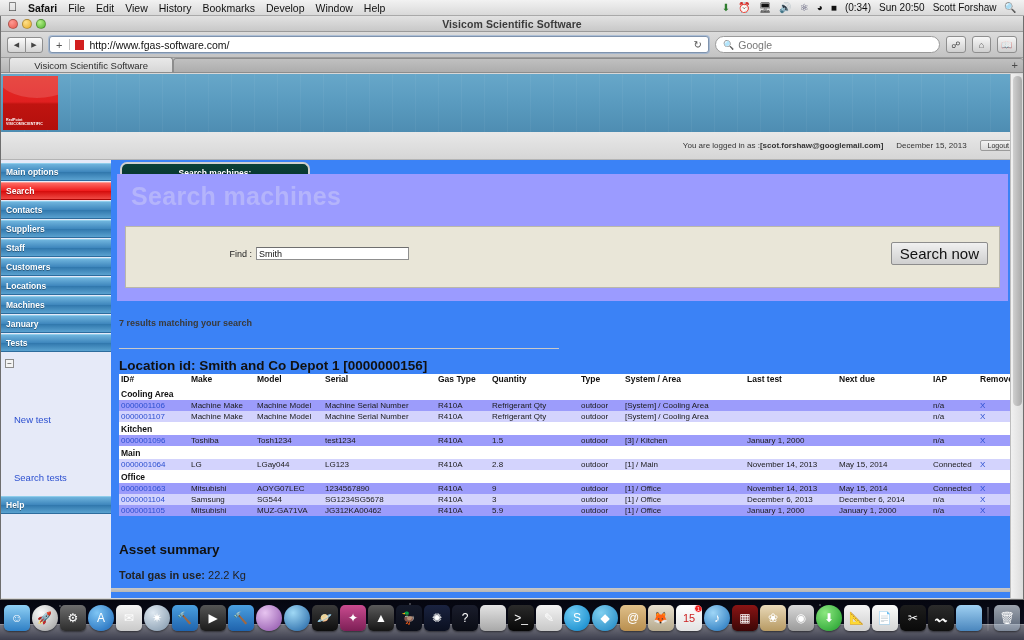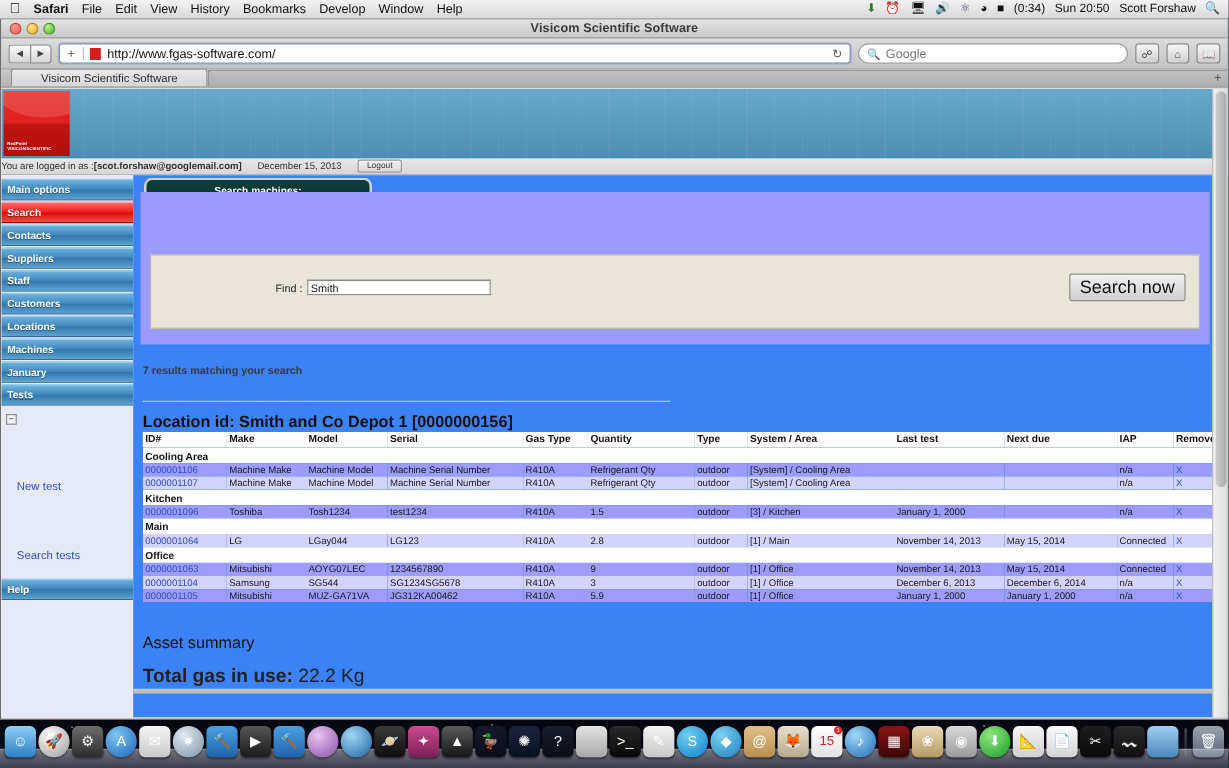--- a/index.html
+++ b/index.html
@@ -123,23 +123,23 @@
   }
   .logo:after{
     content:""; position:absolute;left:-6px;top:-22px;width:80px;height:44px;
     background:rgba(255,255,255,.14); border-radius:0 0 50% 50%;
   }
   .logotext{
     position:absolute;left:3px;bottom:3px;z-index:2;
     font-size:3.6px; line-height:4.6px; color:#fff; font-weight:bold; letter-spacing:.1px;
   }
   .loginbar{
-    height:14px; background:linear-gradient(#e8e8e8,#d6d6d6);
+    height:28px; background:linear-gradient(#e8e8e8,#d6d6d6);
     border-bottom:1px solid #b4b4b4;
-    display:flex;align-items:center;gap:13px;
+    display:flex;align-items:center;justify-content:flex-end;gap:13px;
     padding-right:6px; font-size:8px; color:#333;
   }
   .loginbar b{ font-weight:bold; }
   .logoutbtn{
     background:linear-gradient(#f3f3f3,#d8d8d8); border:1px solid #9a9a9a;
     border-radius:2px; font-size:7px; color:#333; padding:1px 7px;
   }
 
   .body-wrap{ display:flex; height:452px;}
   .sidebar{ width:110px; flex:0 0 110px; background:#e6eaf8; padding-top:3px;}
@@ -235,25 +235,25 @@
   tr.r-even td{ background:#d3d3fd; }
   tr.grp td{
     background:#fff; font-weight:bold; font-size:8.5px; color:#111;
     padding-top:2px; padding-bottom:1px; height:12px;
   }
   td.idcell{ color:#2b4fd0; }
   td.rm{ color:#2b4fd0; }
 
   .asset-h{
     position:absolute; left:8px; top:382px;
-    font-size:13.5px; font-weight:normal; color:#111;
+    font-size:13.5px; font-weight:bold; color:#111;
   }
   .asset-t{
     position:absolute; left:8px; top:409px;
-    font-size:16px; color:#222;
+    font-size:11px; color:#222;
   }
   .asset-t b{ font-weight:bold; }
   .footbar{
     position:absolute; left:0; right:0; top:428px; height:4px;
     background:linear-gradient(#c9c9c9,#b6b6b6);
   }
 
   
   .vscroll{
     position:absolute; right:0; top:58px; width:13px; height:524px;
@@ -412,20 +412,21 @@
             <div class="sublink">Search tests</div>
           </div>
           <div class="navitem help-item">Help</div>
         </div>
 
         <div class="content">
 
           <div class="tabhead">Search machines:</div>
 
           <div class="purple">
+            <div class="ptitle">Search machines</div>
             <div class="formbox">
               <div class="formrow">
                 <span class="findlabel">Find :</span>
                 <input class="findinput" type="text" value="Smith" style="">
               </div>
               <button class="searchbtn">Search now</button>
             </div>
           </div>
 
           <div class="results">7 results matching your search</div>

